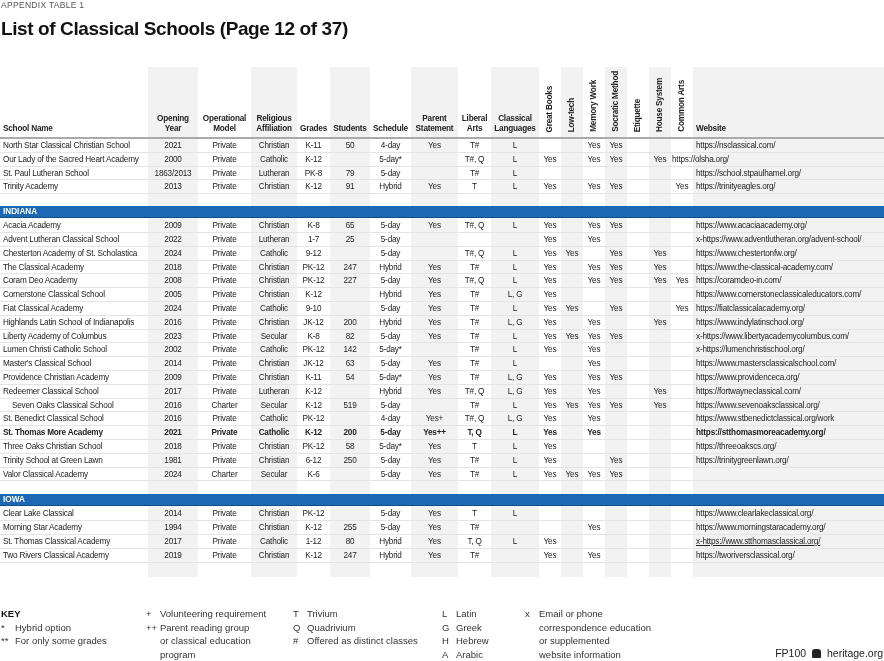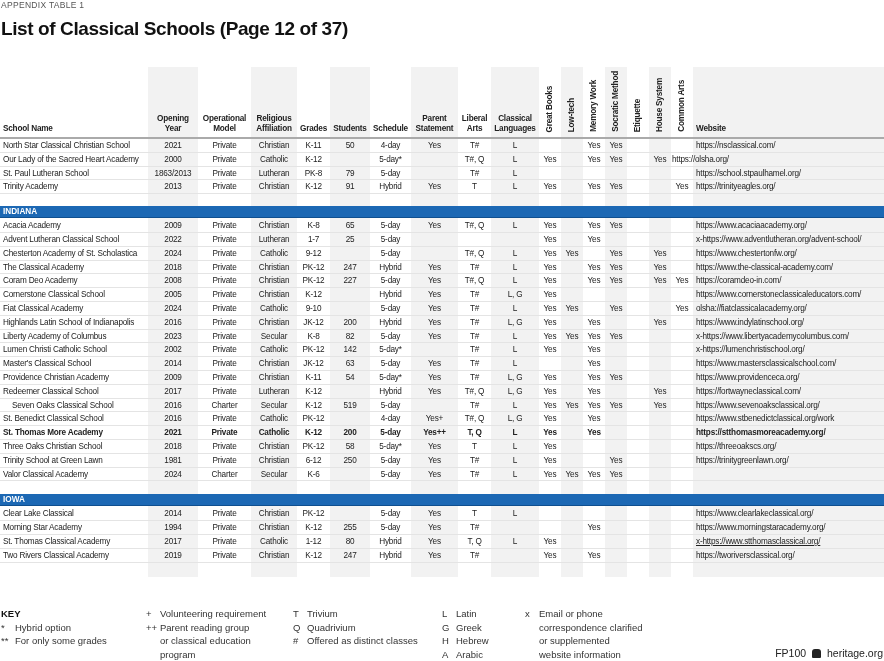--- a/index.html
+++ b/index.html
@@ -302,21 +302,21 @@
         <div class="c" style="left: 411px; width: 47px;">Yes</div>
         <div class="c" style="left: 458px; width: 33px;">T#</div>
         <div class="c" style="left: 491px; width: 48px;">L</div>
         <div class="c" style="left: 539px; width: 22px;">Yes</div>
         <div class="c" style="left: 561px; width: 22px;">Yes</div>
         <div class="c" style="left: 583px; width: 22px;"></div>
         <div class="c" style="left: 605px; width: 22px;">Yes</div>
         <div class="c" style="left: 627px; width: 22px;"></div>
         <div class="c" style="left: 649px; width: 22px;"></div>
         <div class="c" style="left: 671px; width: 22px;">Yes</div>
-        <div class="c left" style="left: 696px; width: 188px;">olsha://fiatclassicalacademy.org/</div>
+        <div class="c left" style="left: 696px; width: 188px;">https://fiatclassicalacademy.org/</div>
       </div>
       <div class="row" style="top: 248.8px;">
         <div class="c left" style="left: 3px; width: 145px;">Highlands Latin School of Indianapolis</div>
         <div class="c" style="left: 148px; width: 50px;">2016</div>
         <div class="c" style="left: 198px; width: 53px;">Private</div>
         <div class="c" style="left: 251px; width: 46px;">Christian</div>
         <div class="c" style="left: 297px; width: 33px;">JK-12</div>
         <div class="c" style="left: 330px; width: 40px;">200</div>
         <div class="c" style="left: 370px; width: 41px;">Hybrid</div>
         <div class="c" style="left: 411px; width: 47px;">Yes</div>
@@ -662,21 +662,21 @@
     <div id="key-col4">
       <div><span class="sym">L</span><span>Latin</span></div>
       <div><span class="sym">G</span><span>Greek</span></div>
       <div><span class="sym">H</span><span>Hebrew</span></div>
       <div><span class="sym">A</span><span>Arabic</span></div>
     </div>
   </div>
 <div class="key" style="left:525px;">
     <div id="key-col5">
       <div><span class="sym">x</span><span>Email or phone</span></div>
-      <div><span class="sym"></span><span>correspondence clarified</span></div>
+      <div><span class="sym"></span><span>correspondence education</span></div>
       <div><span class="sym"></span><span>or supplemented</span></div>
       <div><span class="sym"></span><span>website information</span></div>
     </div>
   </div>
 
 <div class="footer">
   <span>FP100</span>
   <span style="display:inline-block;width:9px;height:9px;background:#222;border-radius:3px 3px 1px 1px;margin:0 3px;vertical-align:-1px;"></span>
   <span>heritage.org</span>
 </div>

